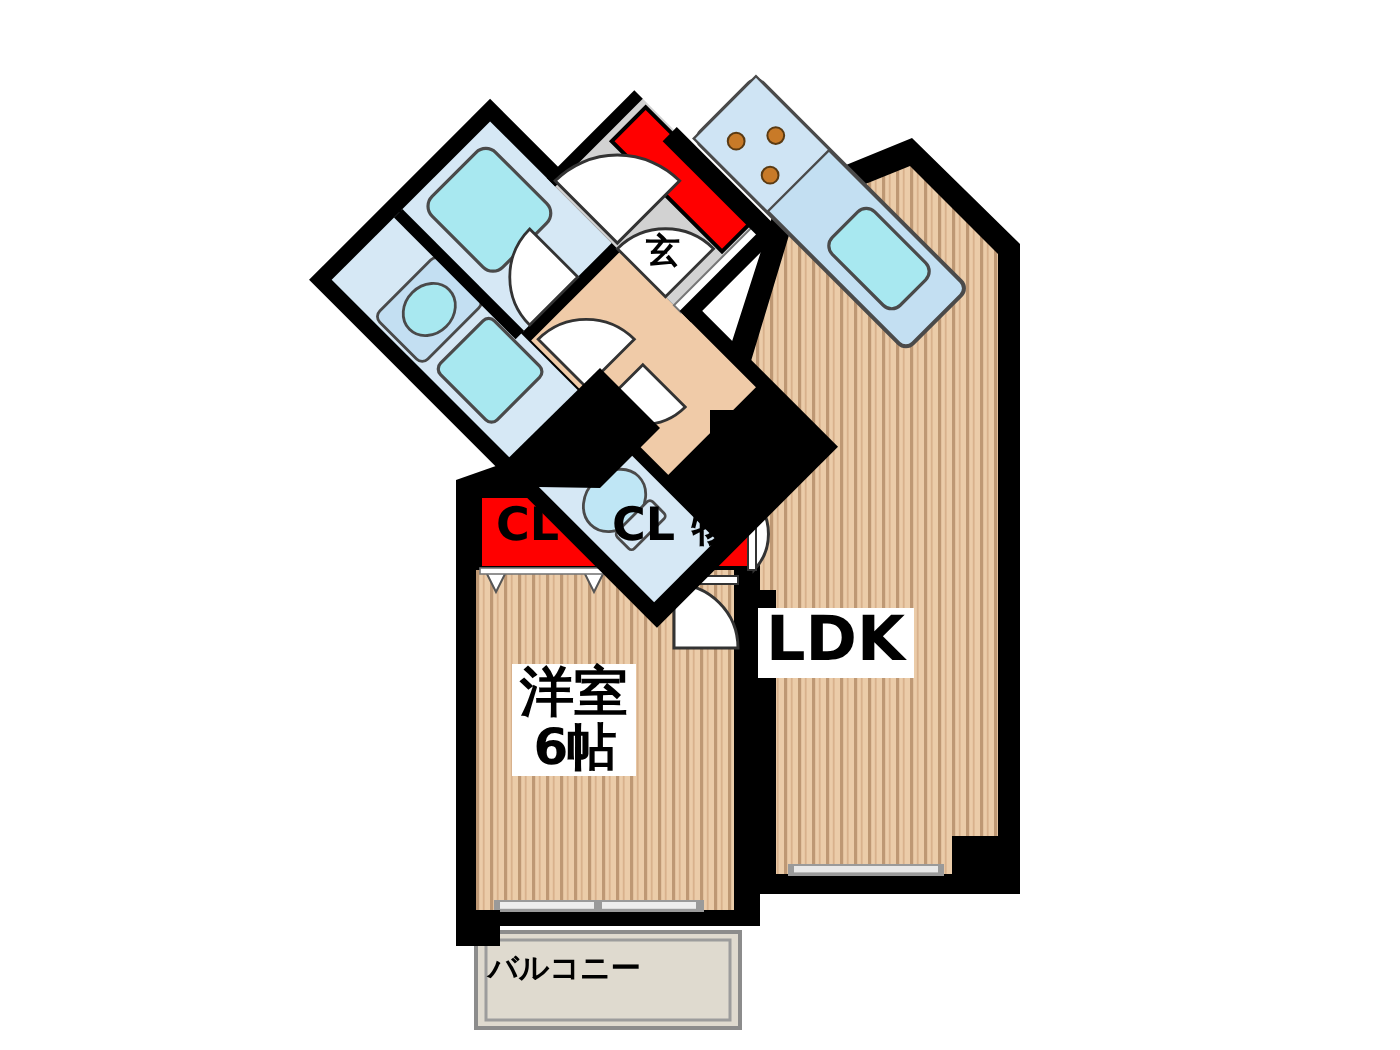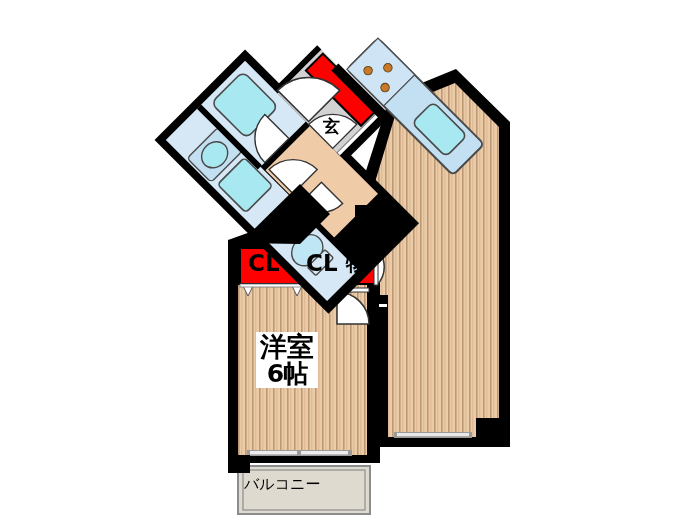--- a/index.html
+++ b/index.html
@@ -51,21 +51,21 @@
     top: 332px;
     font-size: 26px;
     padding: 1px 4px 2px 4px;
   }
   #label-washitsu .ln1 { font-size: 27px; letter-spacing: 0px; }
   #label-washitsu .ln2 { font-size: 25px; letter-spacing: -1px; }
   #label-balcony {
     left: 244px;
     top: 477px;
     font-size: 15px;
-    font-weight: 400;
+    font-weight: 700;
     background: transparent;
     letter-spacing: 0px;
   }
   .fp-room-line { display: block; }
 </style>
 </head>
 <body>
 
 <div id="floorplan-root">
 
@@ -208,20 +208,21 @@
 
     <g>
       <path d="M228,240 L228,262 L262,228 Z" fill="#000000"></path>
       <path d="M380,240 L380,205 L355,205 L355,232 Z" fill="#000000"></path>
       <path d="M240,243 L300,184 L330,214 L300,244 Z" fill="#000000"></path>
     </g>
 
   </svg>
 
   <div class="fp-label" id="label-ldk">
+    <span class="fp-room-line ln1">LDK</span>
   </div>
 
   <div class="fp-label" id="label-washitsu">
     <span class="fp-room-line ln1">洋室</span>
     <span class="fp-room-line ln2">6帖</span>
   </div>
 
   <div class="fp-label" id="label-balcony">バルコニー</div>
 
   <div class="fp-label" style="left:248px;top:252px;font-size:23px;background:transparent;color:#000;">CL</div>

